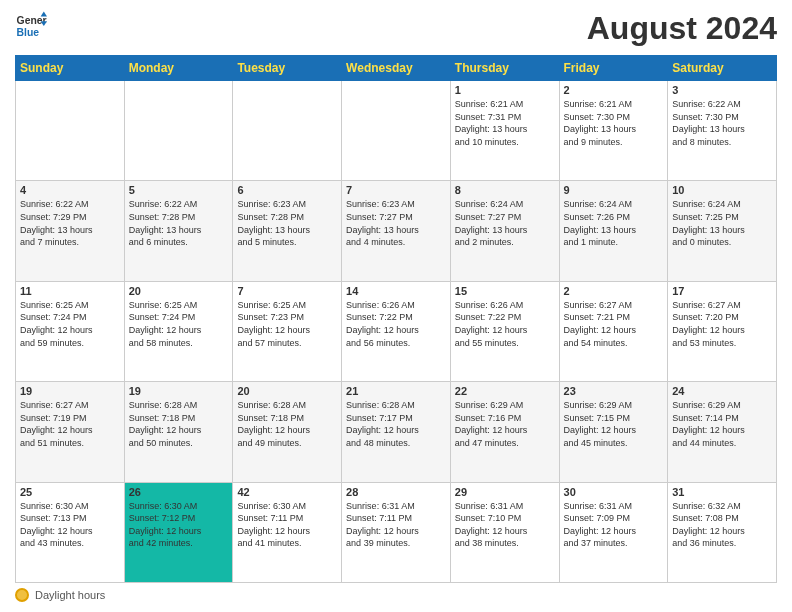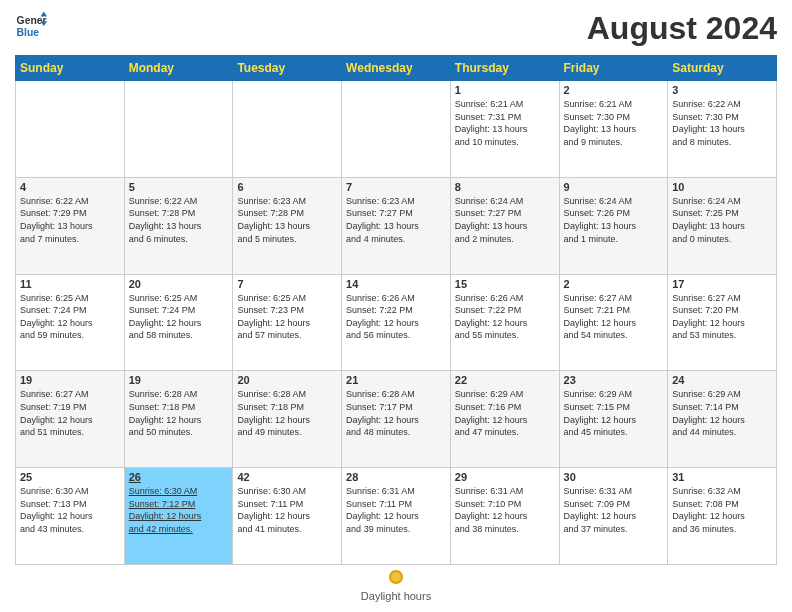--- a/index.html
+++ b/index.html
@@ -90,21 +90,20 @@
     .empty-cell {
       background: #fff;
     }
     .footer-note {
       display: flex;
       align-items: center;
       gap: 6px;
       margin-top: 5px;
       font-size: 11px;
       color: #555;
-      flex-direction: column;
     }
     .sun-icon-box {
       width: 14px;
       height: 14px;
       background: #f0c040;
       border-radius: 50%;
       border: 2px solid #e0a000;
     }
     table {
       border-collapse: collapse;
@@ -323,21 +322,21 @@
           </td>
         </tr>
         <tr>
           <td style="background: rgb(255, 255, 255);">
             <span class="day-num">25</span>
             <div class="day-info" style="white-space: pre-line;">Sunrise: 6:30 AM
 Sunset: 7:13 PM
 Daylight: 12 hours
 and 43 minutes.</div>
           </td>
-          <td style="background: #7dd3fc; text-decoration: underline;">
+          <td style="background: #14b8a6;">
             <span class="day-num">26</span>
             <div class="day-info" style="white-space: pre-line;">Sunrise: 6:30 AM
 Sunset: 7:12 PM
 Daylight: 12 hours
 and 42 minutes.</div>
           </td>
           <td style="background: rgb(255, 255, 255);">
             <span class="day-num">42</span>
             <div class="day-info" style="white-space: pre-line;">Sunrise: 6:30 AM
 Sunset: 7:11 PM

